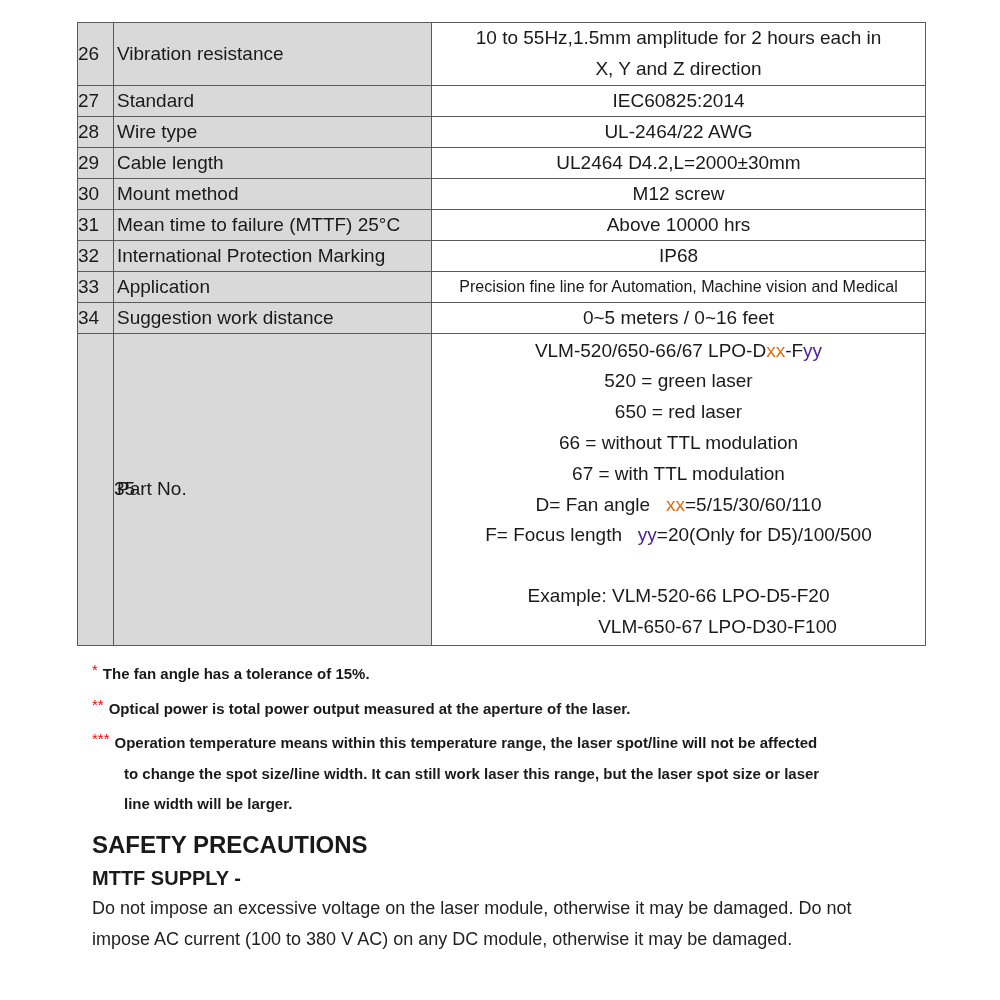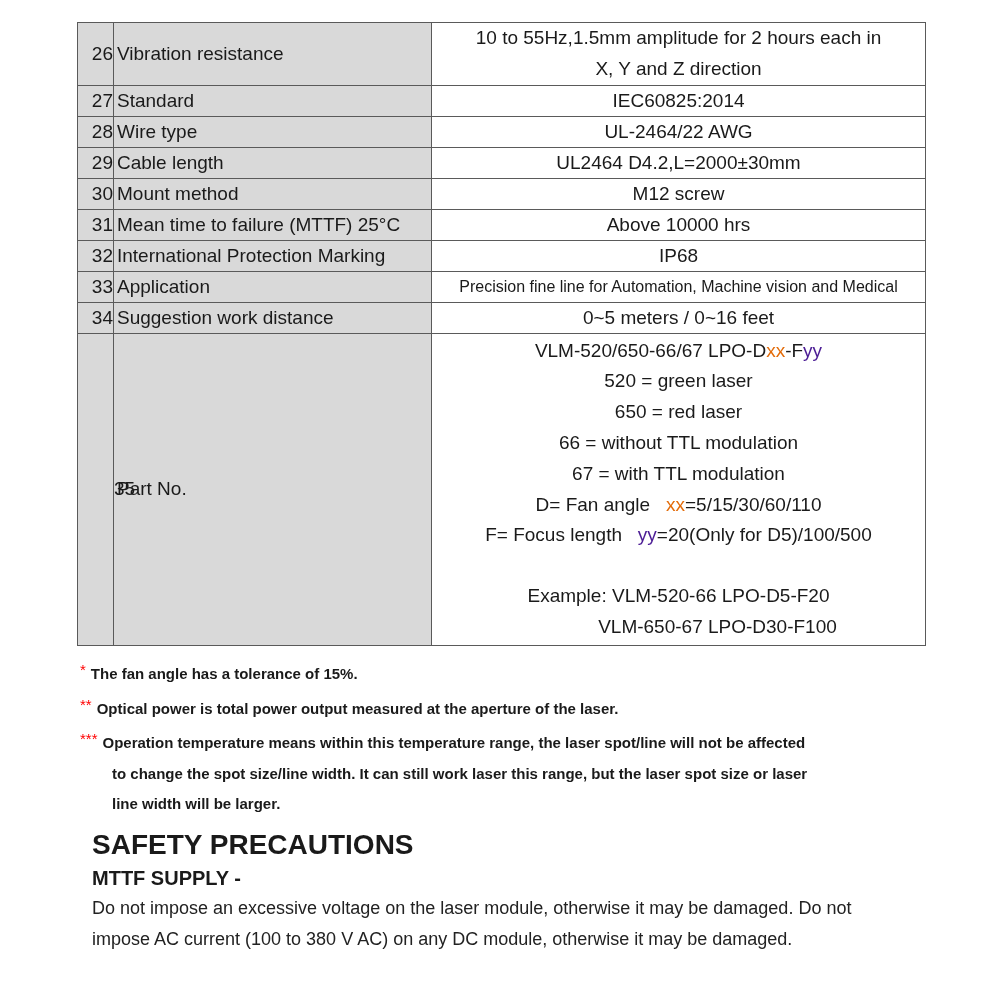--- a/index.html
+++ b/index.html
@@ -9,40 +9,40 @@
   }
   table.spec {
     position: absolute; left: 77px; top: 22px; width: 849px;
     border-collapse: collapse; table-layout: fixed;
     font-size: 19px;
   }
   table.spec td {
     border: 1.5px solid #5a5a5a;
     padding: 0; line-height: 30px; vertical-align: middle;
   }
-  td.num { width: 35px; background: #d9d9d9; text-align: right; }
+  td.num { width: 35px; background: #d9d9d9; text-align: left; }
   td.lbl { width: 314px; background: #d9d9d9; padding-left: 3px !important; white-space: nowrap; }
   td.val { background: #ffffff; text-align: center; }
   tr.r26 td { height: 61px; }
   tr.r26 td.val { line-height: 31px; }
   tr.rn td { height: 30px; }
   td.val.small { font-size: 16px; }
   tr.r35 td { height: 305px; padding-left: 36px; }
   tr.r35 td.val { padding: 2px 0; }
   .pl { display: block; line-height: 30.8px; white-space: pre; }
   .orange { color: #e36c0a; }
   .green { color: #4c1d95; }
   .gap { display: block; height: 30px; }
 
-  .notes { position: absolute; left: 80px; top: 655px; font-size: 15px; font-weight: bold; }
+  .notes { position: absolute; left: 92px; top: 655px; font-size: 15px; font-weight: bold; }
   .note { position: relative; line-height: 30.5px; }
   .star { color: #ff0000; font-weight: normal; font-size: 15px; vertical-align: 4px; margin-right: 5px; }
   .indent { padding-left: 32px; display: block; }
 
-  .safety-title { position: absolute; left: 92px; top: 830px; font-size: 28px; font-weight: bold; line-height: 30px; }
+  .safety-title { position: absolute; left: 92px; top: 830px; font-size: 24px; font-weight: bold; line-height: 30px; }
   .psu-title { position: absolute; left: 92px; top: 864px; font-size: 20px; font-weight: bold; line-height: 28px; }
   .psu-text { position: absolute; left: 92px; top: 893px; width: 820px; font-size: 18px; line-height: 31px; color: #222; }
 </style>
 </head>
 <body>
 
 <table class="spec">
   <tbody>
     <tr class="r26">
       <td class="num">26</td>

